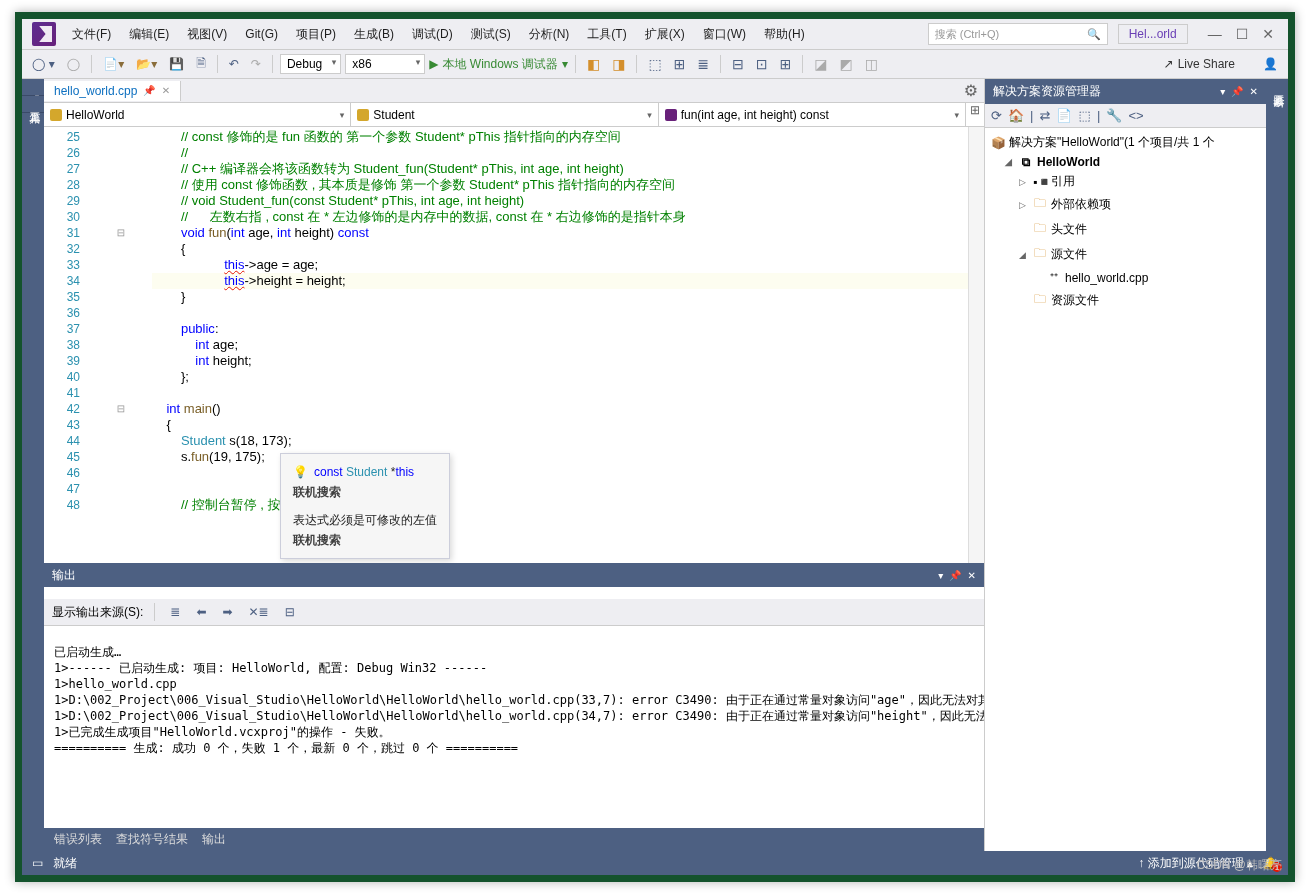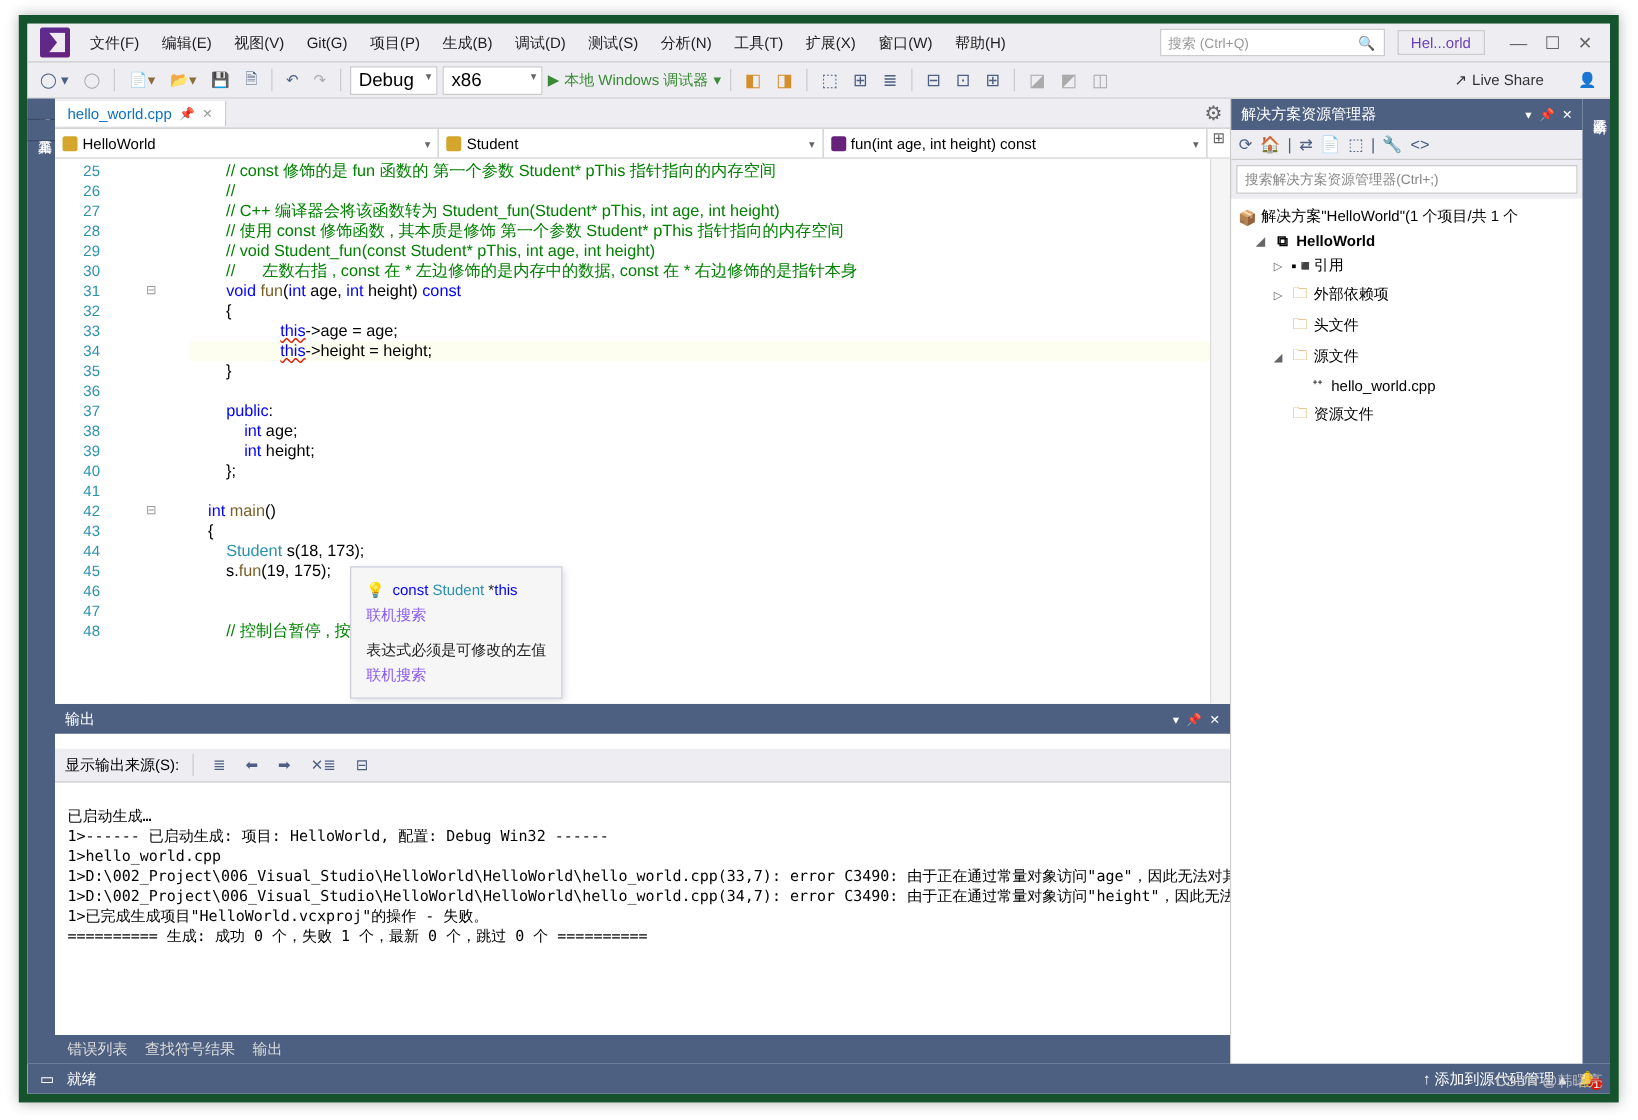--- a/index.html
+++ b/index.html
@@ -11,21 +11,21 @@
 .menu-item { padding: 4px 8px; cursor: pointer; }
 .menu-spacer { flex: 1; }
 .search-box { width: 180px; height: 22px; border: 1px solid #ccc; background: #fff; padding: 0 6px; font-size: 11px; display: flex; align-items: center; position: relative; }
 .search-box .mag { position: absolute; right: 6px; color: #999; }
 .title-badge { border: 1px solid #ccc; padding: 2px 10px; font-size: 12px; color: #6a3fb5; margin: 0 8px; }
 .win-btns { display: flex; gap: 14px; padding: 0 10px; color: #666; }
 .win-btn { cursor: pointer; font-size: 14px; }
 .toolbar { background: #eeeef2; height: 30px; border-top: 1px solid #ccc; border-bottom: 1px solid #ccc; display: flex; align-items: center; padding: 0 6px; gap: 4px; font-size: 12px; }
 .tb-btn { padding: 2px 4px; cursor: pointer; color: #333; display: inline-flex; align-items: center; gap: 2px; }
 .tb-sep { width: 1px; height: 18px; background: #ccc; margin: 0 3px; }
-.tb-combo { border: 1px solid #ccc; background: #fff; padding: 2px 18px 2px 6px; position: relative; font-size: 15px; }
+.tb-combo { border: 1px solid #ccc; background: #fff; padding: 2px 18px 2px 6px; position: relative; font-size: 12px; }
 .tb-combo::after { content: "▾"; position: absolute; right: 4px; color: #666; font-size: 9px; }
 .play-btn { color: #388a34; display: flex; align-items: center; gap: 4px; cursor: pointer; }
 .play-btn .tri { color: #388a34; }
 .icon { font-size: 14px; }
 .liveshare { margin-left: auto; margin-right: 20px; color: #333; display: flex; align-items: center; gap: 4px; }
 .left-tabs { width: 22px; background: #4d6082; display: flex; flex-direction: column; color: #fff; font-size: 11px; }
 .left-tab { writing-mode: vertical-rl; padding: 8px 2px; background: #4d6082; cursor: pointer; border-bottom: 1px solid #3a4a68; text-align: center; }
 .editor-col { flex: 1; display: flex; flex-direction: column; min-width: 0; }
 .tab-row { height: 24px; background: #eeeef2; display: flex; align-items: center; border-bottom: 1px solid #ccc; }
 .file-tab { background: #fff; border-right: 1px solid #ccc; padding: 3px 10px; font-size: 12px; color: #0e70c0; display: flex; align-items: center; gap: 6px; }
@@ -46,21 +46,21 @@
 .line.hl { background: #fdfdf0; }
 .kw { color: #0000ff; }
 .cm { color: #008000; }
 .ty { color: #2b91af; }
 .fn { color: #795e26; }
 .squiggle { text-decoration: underline wavy #e51400; text-decoration-thickness: 1px; }
 .right-scroll-ind { position: absolute; right: 0; top: 0; width: 16px; height: 100%; background: #f5f5f5; border-left: 1px solid #ddd; }
 .tooltip { position: absolute; left: 236px; top: 326px; background: #f6f6f6; border: 1px solid #cccedb; padding: 8px 12px; font-size: 12px; color: #1e1e1e; line-height: 20px; z-index: 100; box-shadow: 2px 2px 6px rgba(0,0,0,0.15); }
 .tooltip .row1 { display: flex; align-items: center; gap: 6px; }
 .tooltip .bulb { color: #d4a72c; }
-.tooltip .link { color: #8b5cf6; cursor: pointer; }
+.tooltip .link { color: #404040; cursor: pointer; font-weight: bold; }
 .tooltip-kw { color: #0000ff; }
 .tooltip-ty { color: #2b91af; }
 .right-panel { width: 282px; background: #eeeef2; border-left: 1px solid #ccc; display: flex; flex-direction: column; }
 .right-tabs { width: 22px; background: #4d6082; display: flex; flex-direction: column; color: #fff; font-size: 11px; }
 .right-tab { writing-mode: vertical-rl; padding: 8px 2px; cursor: pointer; }
 .panel-title { background: #4d6082; color: #fff; padding: 4px 8px; font-size: 12px; display: flex; align-items: center; }
 .panel-title .ctrls { margin-left: auto; display: flex; gap: 6px; font-size: 10px; }
 .panel-toolbar { background: #eeeef2; padding: 4px 6px; display: flex; gap: 6px; border-bottom: 1px solid #ccc; font-size: 13px; color: #4d6082; }
 .panel-search { margin: 4px; padding: 3px 6px; border: 1px solid #ccc; background: #fff; font-size: 11px; color: #888; }
 .tree { flex: 1; background: #fff; font-size: 12px; padding: 4px 2px; overflow: auto; }
@@ -299,21 +299,20 @@
         <span>⟳</span>
         <span>🏠</span>
         <span>|</span>
         <span>⇄</span>
         <span>📄</span>
         <span>⬚</span>
         <span>|</span>
         <span>🔧</span>
         <span>&lt;&gt;</span>
       </div>
-      <div class="panel-search">搜索解决方案资源管理器(Ctrl+;)</div>
       <div class="tree">
         <div class="tree-item">
             <span class="ticon">📦</span>
             <span>解决方案"HelloWorld"(1 个项目/共 1 个</span>
           </div>
         <div class="tree-item pad1 bold">
             <span class="exp">◢</span>
             <span class="ticon">⧉</span>
             <span>HelloWorld</span>
           </div>

